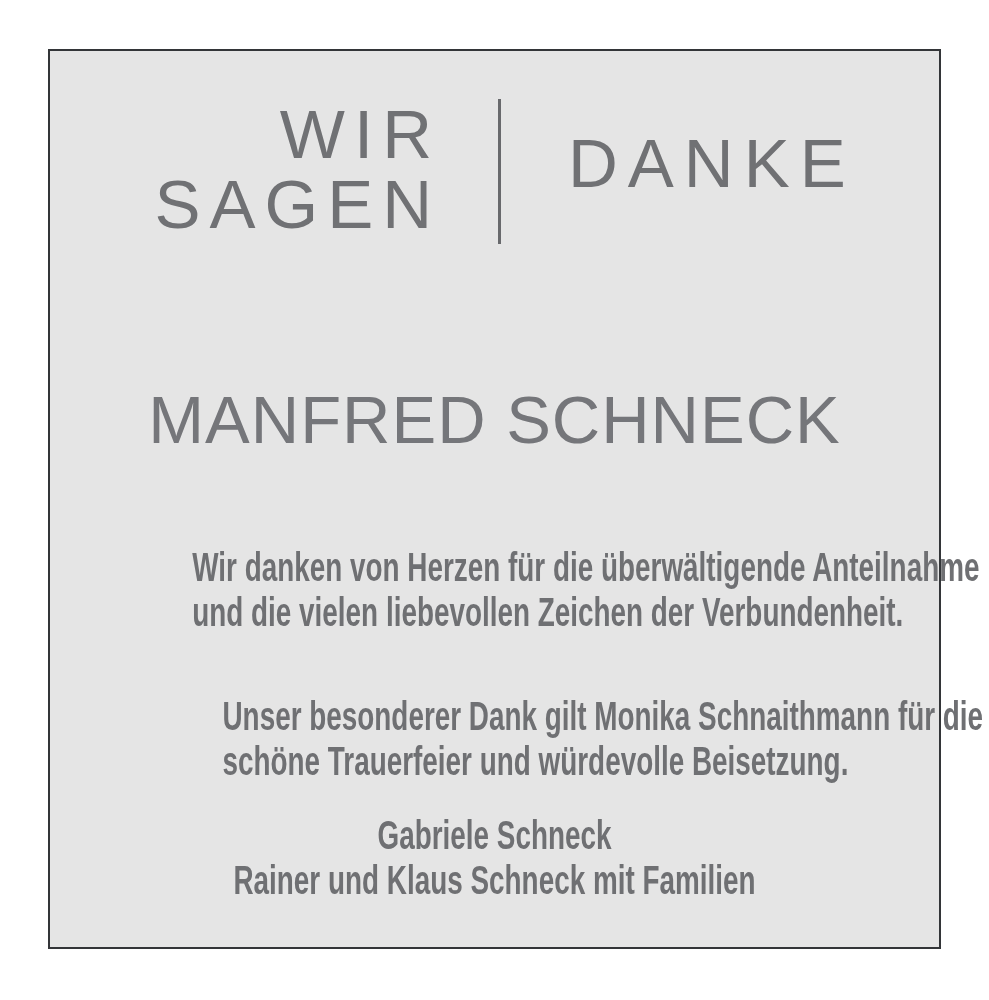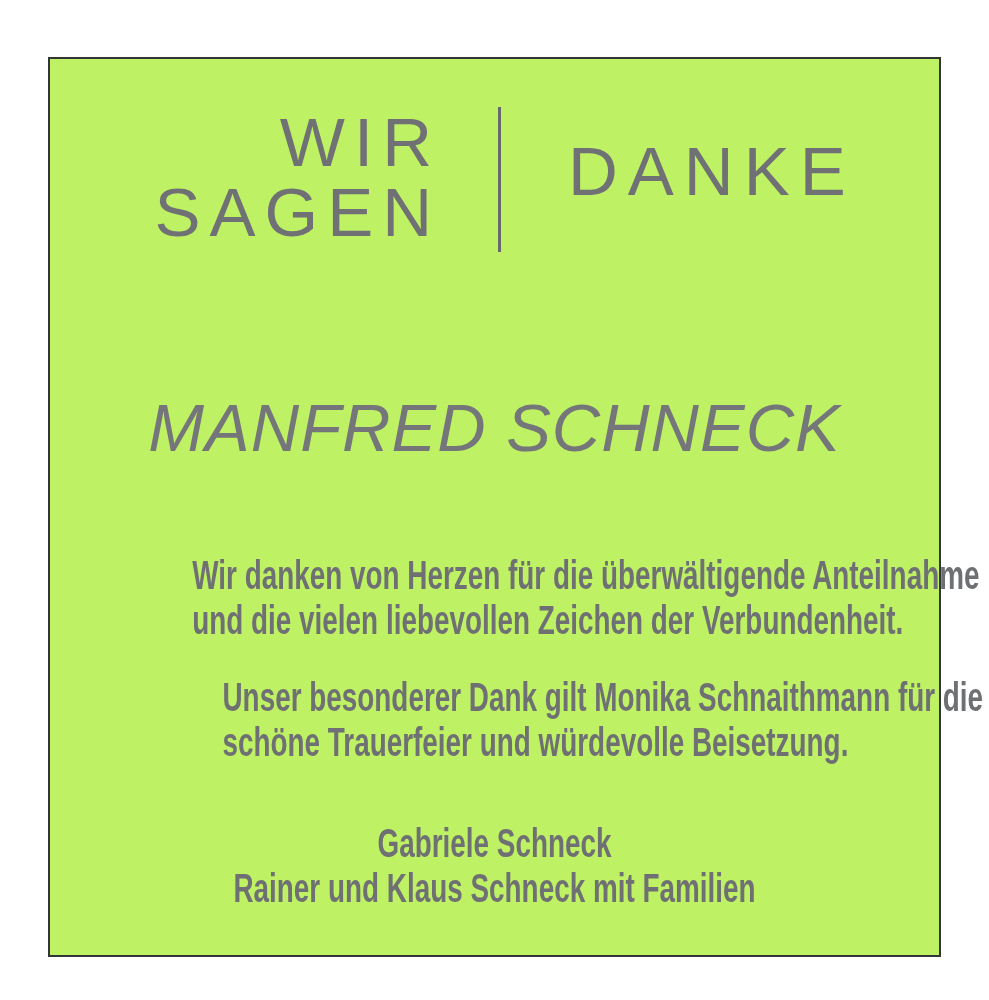--- a/index.html
+++ b/index.html
@@ -7,23 +7,22 @@
   body {
     position: relative;
     background: #ffffff;
     font-family: "Liberation Sans", sans-serif;
     overflow: hidden;
   }
   .card {
     position: absolute;
     left: 48px; top: 49px;
     width: 893px; height: 900px;
-    background: #bef264;
+    background: #e5e5e5;
     border: 2px solid #333538;
-    margin-top: 8px;
   }
   .abs { position: absolute; }
 
   
   .hdr-left {
     top: 49px; right: 498px;
     text-align: right;
     font-size: 69px; line-height: 70px;
     letter-spacing: 9px;
     color: #707174;
@@ -56,35 +55,34 @@
   }
   .quote-block   { top: 246px; }
   .name-block    { top: 335px; }
   .name-line {
     display: block; width: 100%;
     white-space: nowrap;
     font-size: 67px; line-height: 67px;
     letter-spacing: 1px;
     font-weight: 400;
     color: #75767a;
-    font-style: italic;
   }
   .dates-block   { top: 403px; }
   .dates-line {
     display: block; width: 100%;
     white-space: nowrap;
     transform: scaleX(0.87);
     transform-origin: 50% 50%;
     font-weight: 700;
     font-size: 38px; line-height: 45px;
     color: #6f7073;
   }
   .dates-line .death { margin-left: 22px; }
   .thanks-block  { top: 494px; }
-  .special-block { top: 616px; padding-left: 36px; }
+  .special-block { top: 643px; padding-left: 36px; }
   .sig-block     { top: 762px; text-align: center; }
 </style>
 </head>
 <body>
 
 <div class="card">
 
   <div class="abs hdr-left">
     <span>WIR</span><br>
     <span>SAGEN</span>

